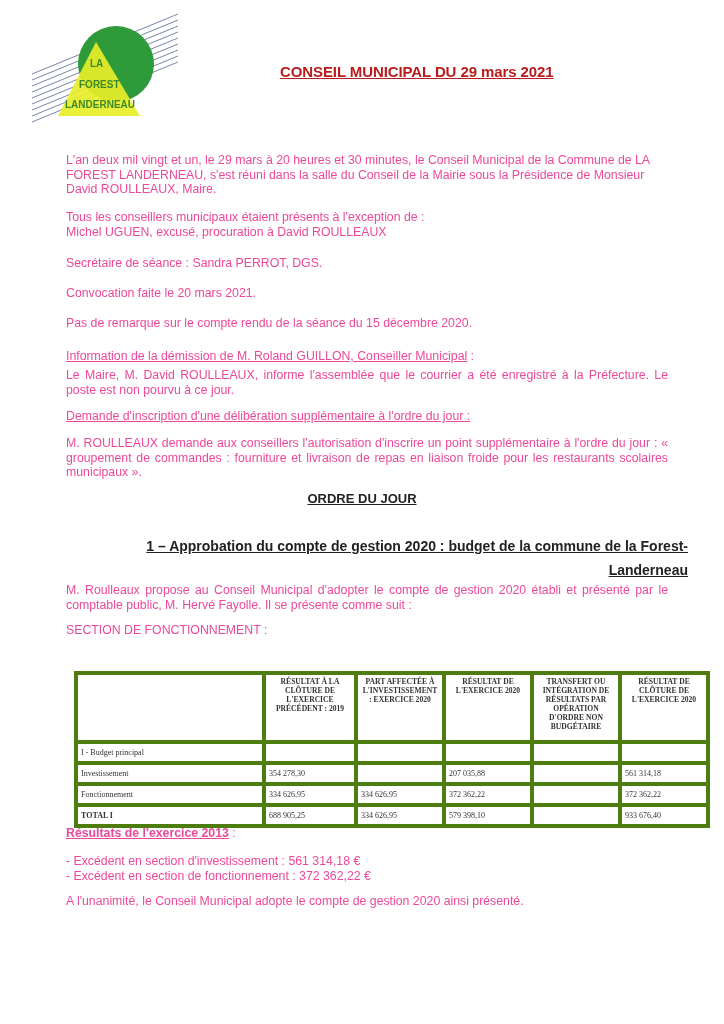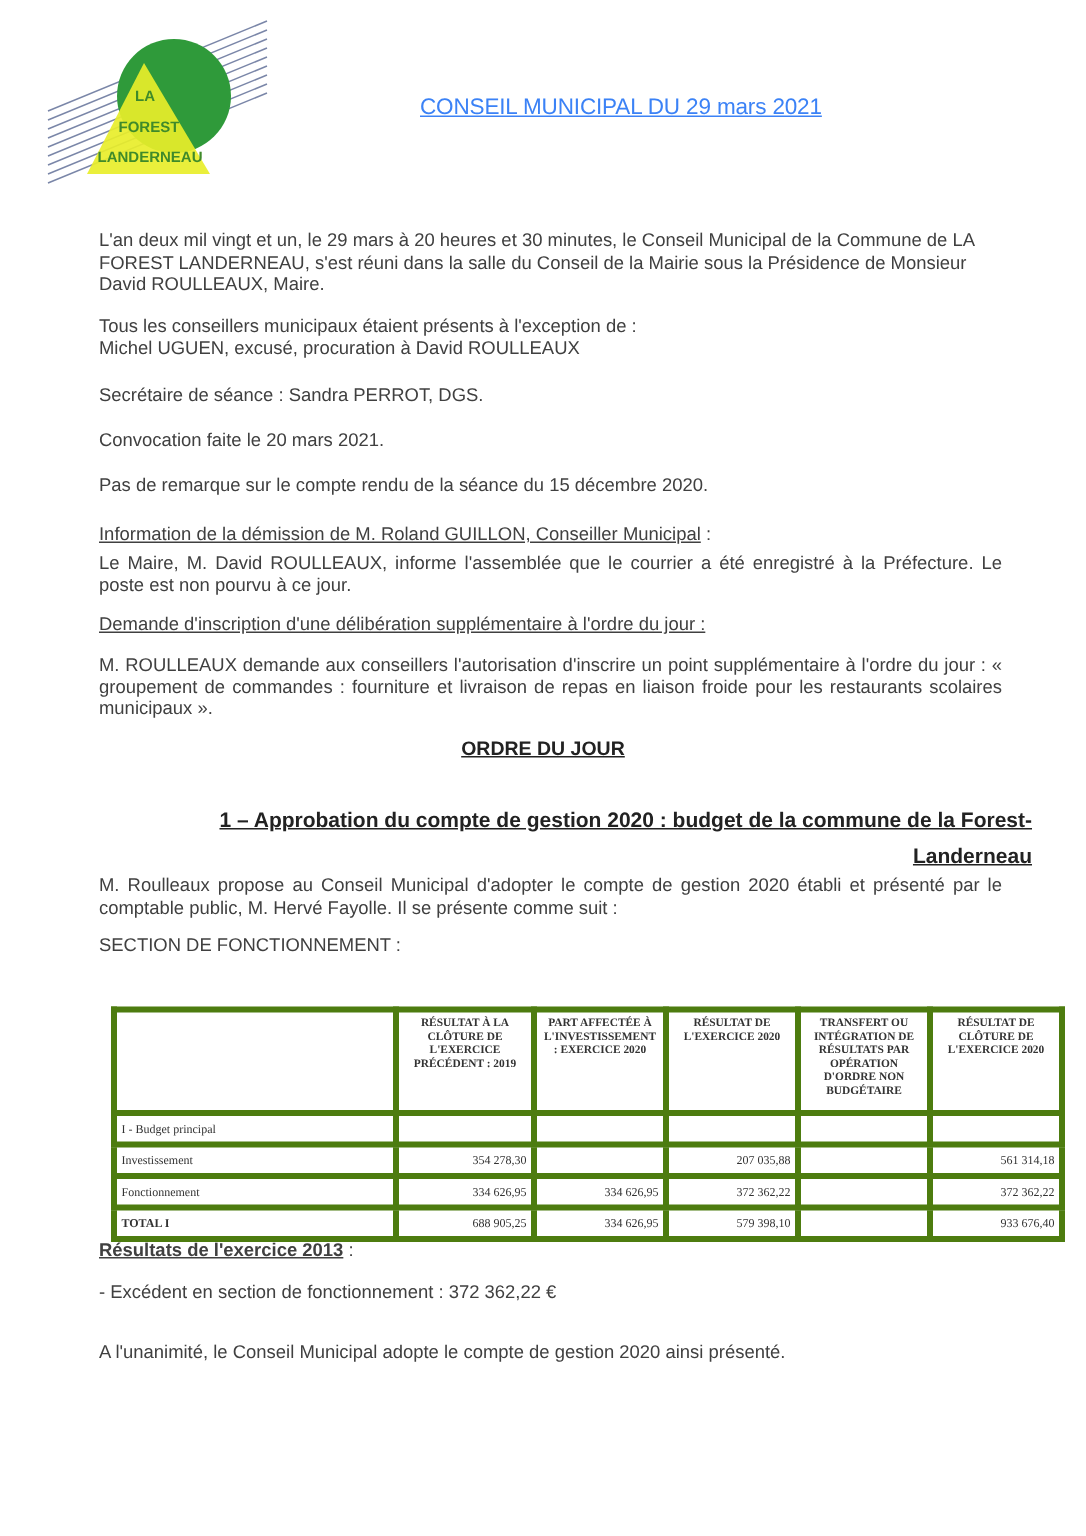--- a/index.html
+++ b/index.html
@@ -1,29 +1,29 @@
 <!DOCTYPE html>
 <html><head>
 <meta charset="utf-8">
 <style>
   html, body { margin: 0; padding: 0; background: #ffffff; }
   body { width: 724px; height: 1024px; position: relative; overflow: hidden; font-family: "Liberation Sans", sans-serif; color: #2a2a2a; }
   .abs { position: absolute; text-align: right; }
-  .p { position: absolute; left: 66px; width: 602px; font-size: 12.3px; line-height: 14.5px; color: #404040; }
+  .p { position: absolute; left: 66px; width: 602px; font-size: 12.3px; line-height: 14.5px; color: #ec4899; }
   .just { text-align: justify; text-align-last: left; }
   .u { text-decoration: underline; }
-  .title { left: 280px; top: 63px; font-size: 15px; font-weight: normal; text-decoration: underline; color: #3b82f6; letter-spacing: -0.1px; }
+  .title { left: 280px; top: 63px; font-size: 15px; font-weight: bold; text-decoration: underline; color: #b91c1c; letter-spacing: -0.1px; }
   .odj { left: 0; width: 668px; top: 491px; text-align: center; font-size: 13px; font-weight: bold; text-decoration: underline; color: #222; padding-left: 56px; box-sizing: border-box; }
   .h1 { left: 128px; top: 534px; font-size: 14px; font-weight: bold; color: #222; line-height: 24px; width: 560px; }
   .h1 span { text-decoration: underline; }
   table.budget { position: absolute; left: 74px; top: 671px; border-collapse: collapse; font-family: "Liberation Serif", serif; font-size: 8px; color: #333; }
   table.budget td, table.budget th { border: 4px solid #4d7c0f; padding: 1px 3px; }
   table.budget th { font-weight: bold; font-size: 7.6px; line-height: 9px; vertical-align: top; text-align: center; height: 62px; padding-top: 2px; }
   table.budget td { height: 15px; }
-  table.budget td.num { text-align: right; }
+  table.budget td.num { }
   .logo { left: 28px; top: 12px; width: 155px; height: 112px; }
 </style>
 </head>
 <body>
 
 <div class="abs logo">
   <svg width="155" height="112" viewBox="0 0 155 112">
     <g stroke="#7a86a8" stroke-width="1">
       <line x1="4" y1="62" x2="150" y2="2"></line>
       <line x1="4" y1="68" x2="150" y2="8"></line>
@@ -113,15 +113,16 @@
     <td class="num"></td>
     <td class="num">933 676,40</td>
   </tr>
 </tbody>
   </table>
 
 <div class="p" style="top:826px; font-weight:bold;">
   <span class="u">Résultats de l'exercice 2013</span><span style="font-weight:normal;"> :</span>
 </div>
 <div class="p" style="top:854px;">
+  <div>- Excédent en section d'investissement : 561 314,18 €</div>
   <div>- Excédent en section de fonctionnement : 372 362,22 €</div>
 </div>
 <div class="p" style="top:894px;">A l'unanimité, le Conseil Municipal adopte le compte de gestion 2020 ainsi présenté.</div>
 
 </body></html>

